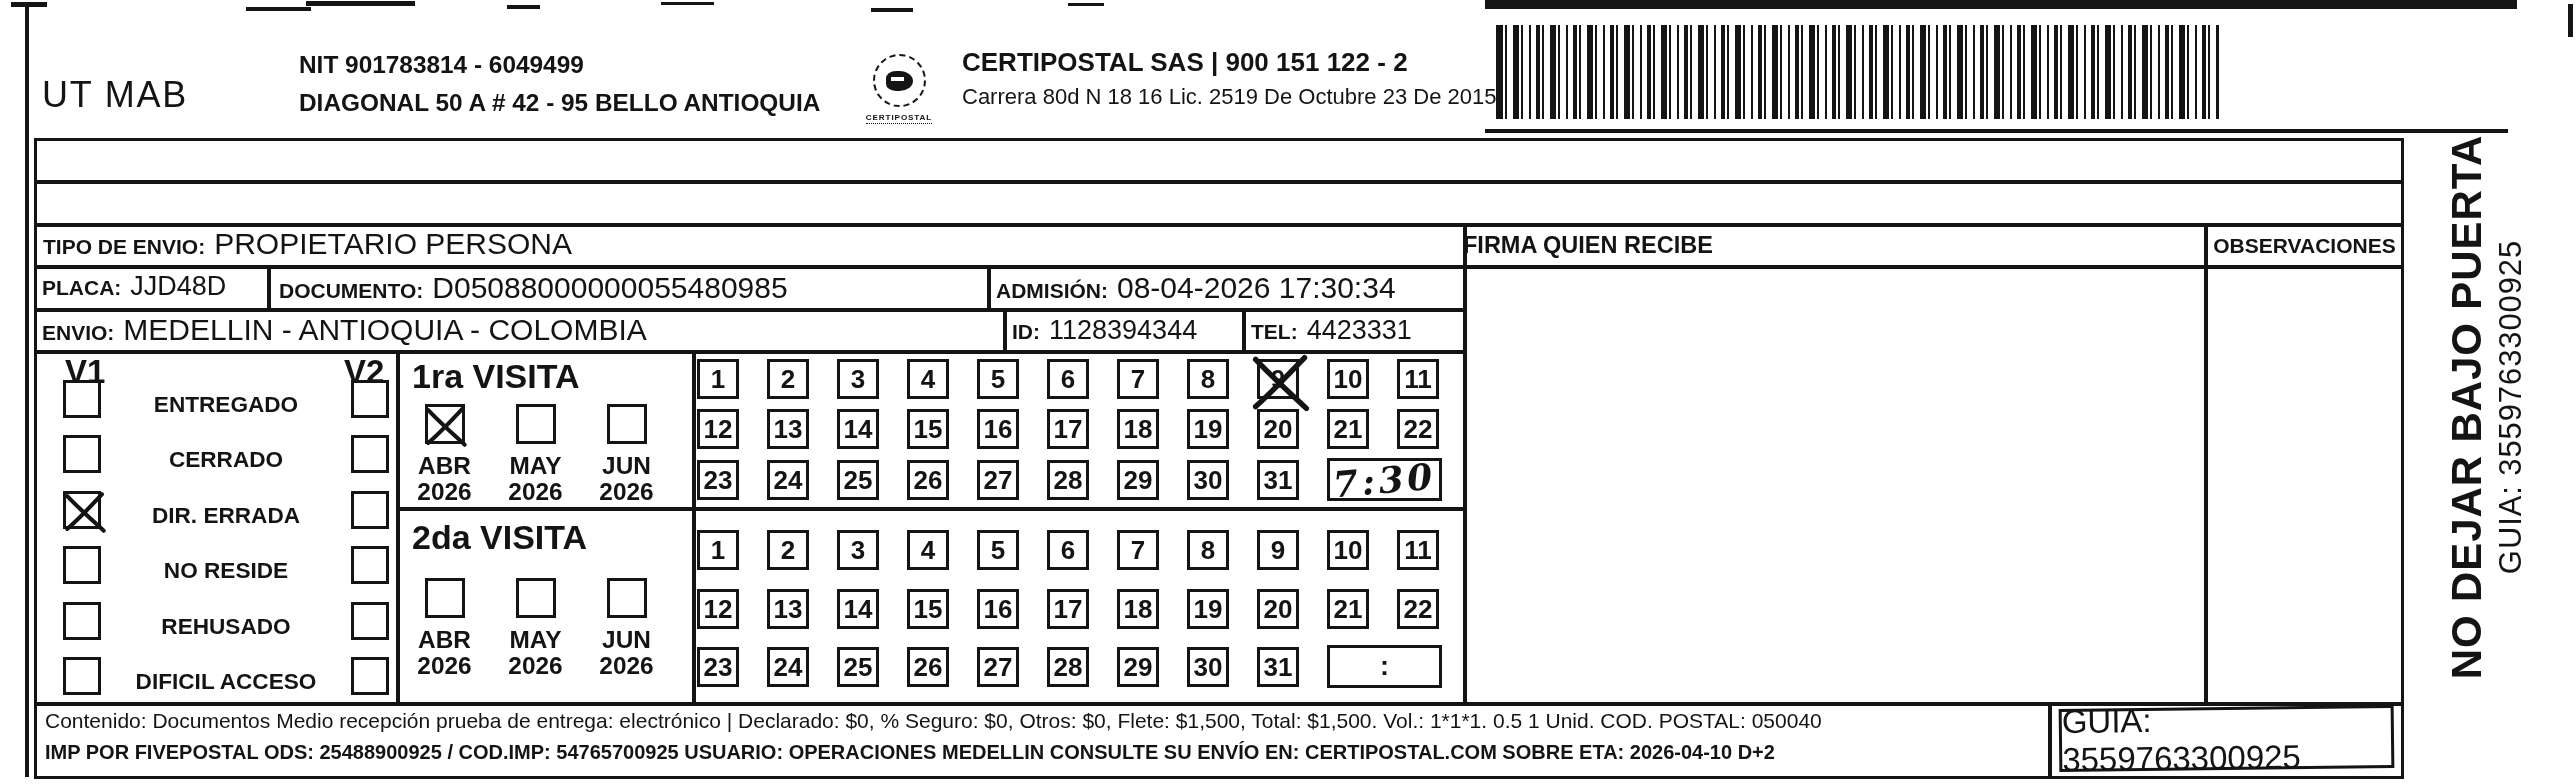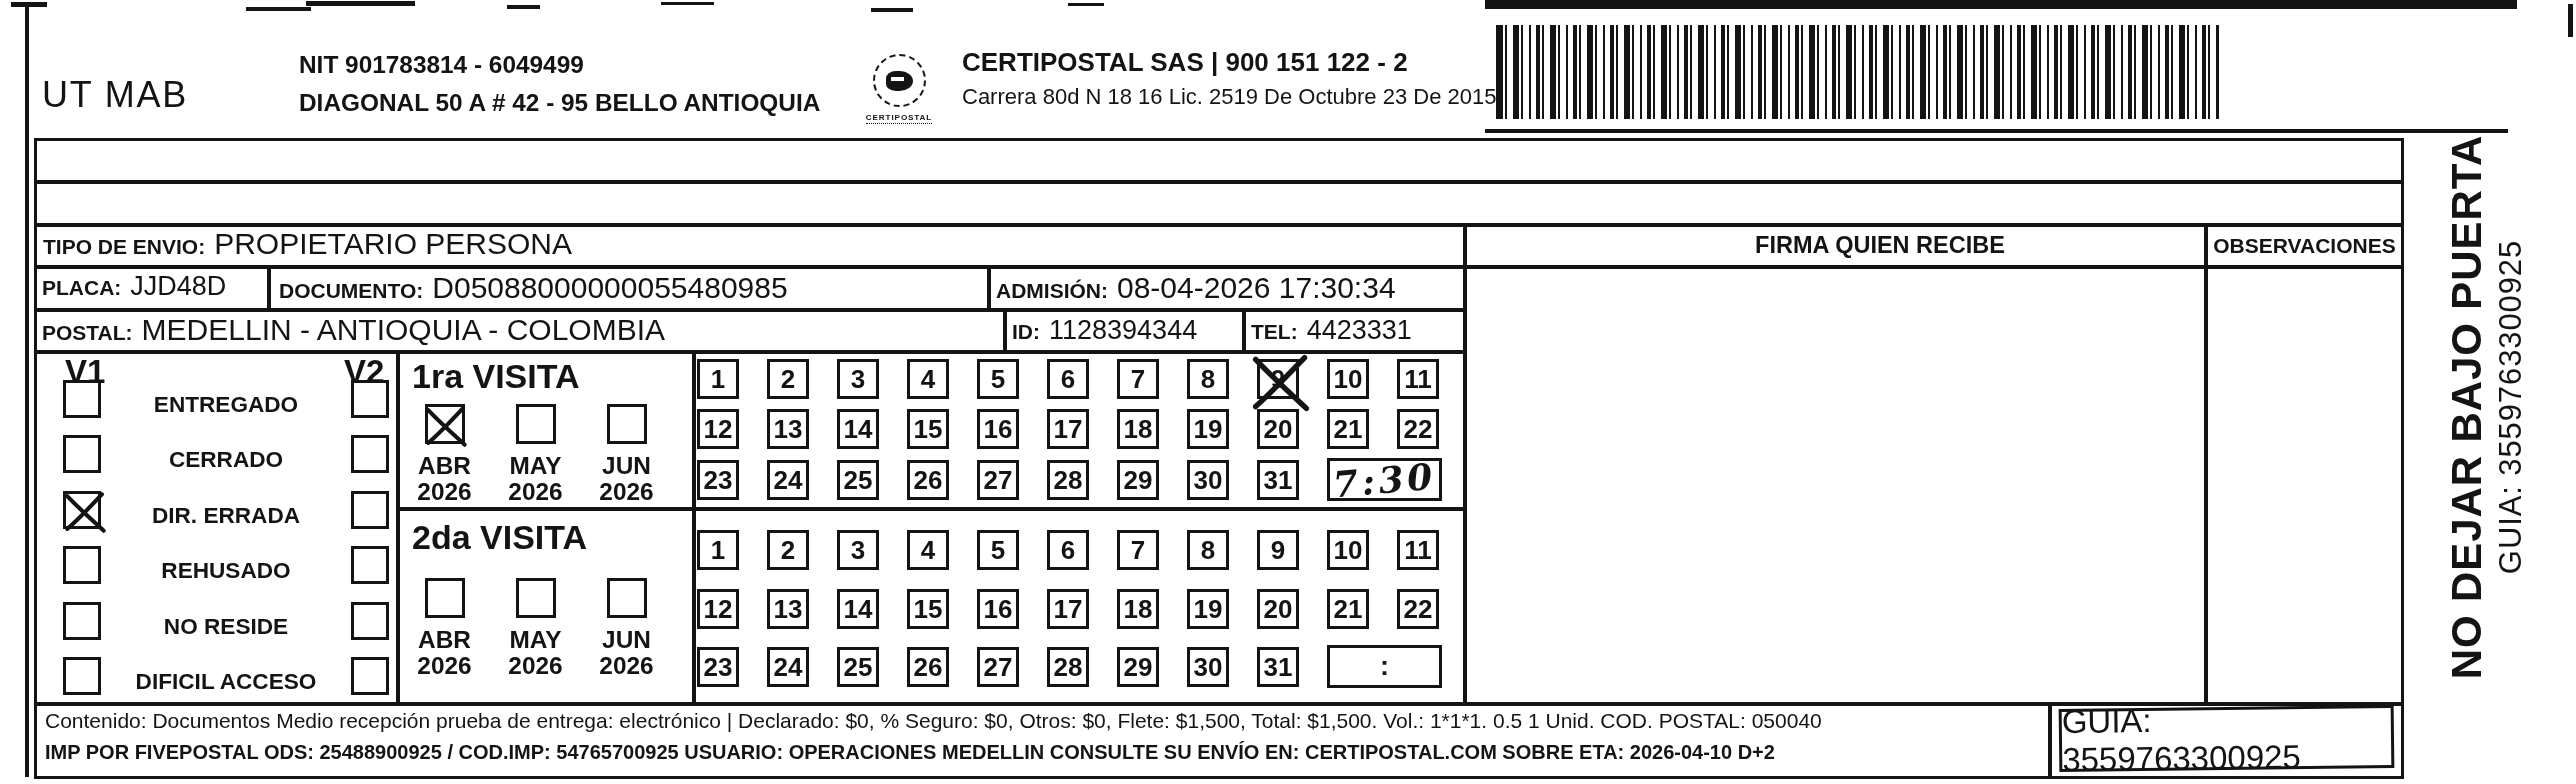--- a/index.html
+++ b/index.html
@@ -38,21 +38,21 @@
 
   
   .dash { background:#141414; }
 
   
   .frow { display:flex; align-items:baseline; gap:9px; white-space:nowrap; }
   .flabel { font-size:21px; font-weight:700; }
   .fvalue { font-size:30px; font-weight:400; }
   .fvalue.small { font-size:27px; }
 
-  .firma-header { left:1463px; top:232px; width:834px; text-align:center; font-size:23.5px; font-weight:700; }
+  .firma-header { left:1463px; top:232px; width:834px; font-size:23.5px; font-weight:700; }
   .obs-header   { left:2204px; top:234px; width:201px; text-align:center; font-size:21px; font-weight:700; }
 
   
   .vhead { font-size:33px; font-weight:700; }
   .status-options { left:63px; top:380px; width:326px; height:315px;
                     display:flex; flex-direction:column; justify-content:space-between; }
   .opt-row { display:flex; align-items:flex-end; }
   .opt-label { flex:1; text-align:center; font-size:22.6px; font-weight:700; }
   .cbox { width:38px; height:38px; border:3.6px solid #141414; position:relative; flex:none; }
 
@@ -151,21 +151,21 @@
   </div>
   <div class="abs frow" style="left:279px;top:271px">
     <span class="flabel">DOCUMENTO:</span>
     <span class="fvalue">D05088000000055480985</span>
   </div>
   <div class="abs frow" style="left:996px;top:271px">
     <span class="flabel">ADMISIÓN:</span>
     <span class="fvalue">08-04-2026 17:30:34</span>
   </div>
   <div class="abs frow" style="left:42px;top:313px">
-    <span class="flabel">POSTAL:</span>
+    <span class="flabel">ENVIO:</span>
     <span class="fvalue">MEDELLIN - ANTIOQUIA - COLOMBIA</span>
   </div>
   <div class="abs frow" style="left:1012px;top:315px">
     <span class="flabel">ID:</span>
     <span class="fvalue small">1128394344</span>
   </div>
   <div class="abs frow" style="left:1251px;top:315px">
     <span class="flabel">TEL:</span>
     <span class="fvalue small">4423331</span>
   </div>
@@ -193,26 +193,26 @@
           <svg class="xmark" style="left:-6.3px;top:-6.3px;width:51px;height:51px" viewBox="0 0 56 56">
             <path d="M8 10 C 19.599999999999998 22.400000000000002, 33.6 34.72, 48 48" stroke="#141414" stroke-width="4.5" fill="none" stroke-linecap="round"></path>
             <path d="M46 8 C 33.6 21.28, 21.28 34.72, 8 46" stroke="#141414" stroke-width="4.5" fill="none" stroke-linecap="round"></path>
           </svg>
         </div>
         <div class="opt-label">DIR. ERRADA</div>
         <div class="cbox"></div>
       </div>
       <div class="opt-row">
         <div class="cbox"></div>
+        <div class="opt-label">NO RESIDE</div>
+        <div class="cbox"></div>
+      </div>
+      <div class="opt-row">
+        <div class="cbox"></div>
         <div class="opt-label">REHUSADO</div>
-        <div class="cbox"></div>
-      </div>
-      <div class="opt-row">
-        <div class="cbox"></div>
-        <div class="opt-label">NO RESIDE</div>
         <div class="cbox"></div>
       </div>
       <div class="opt-row">
         <div class="cbox"></div>
         <div class="opt-label">DIFICIL ACCESO</div>
         <div class="cbox"></div>
       </div>
     </div>
 
   <div class="abs visit-title" style="left:412px;top:357px">1ra VISITA</div>

